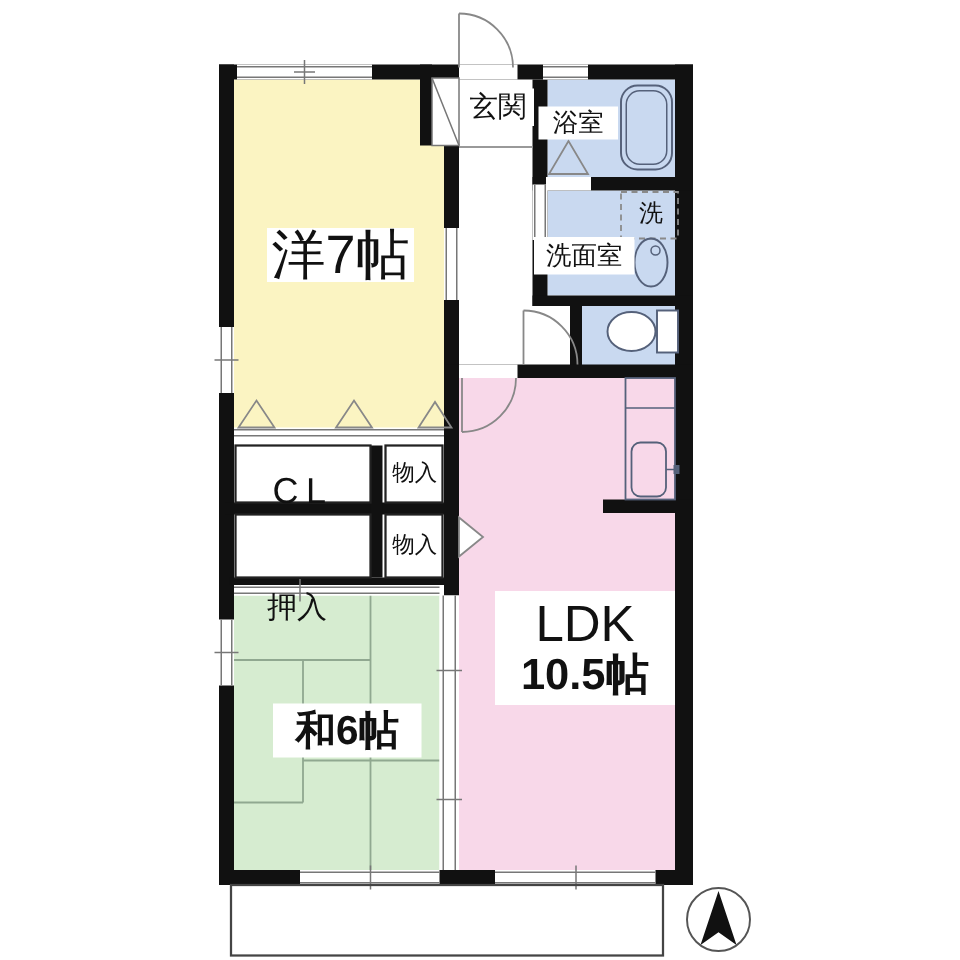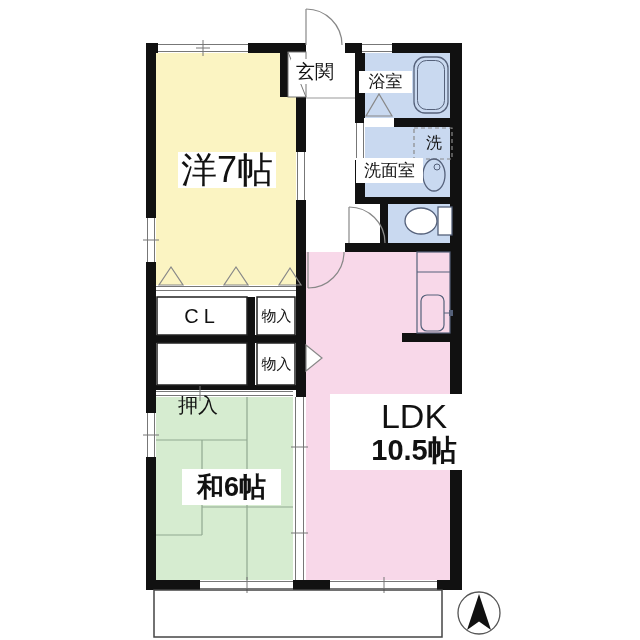--- a/index.html
+++ b/index.html
@@ -6,21 +6,21 @@
   .stage{
     position:relative;width:640px;height:640px;background:#ffffff;overflow:hidden;
     font-family:"Liberation Sans","DejaVu Sans",sans-serif;color:#111;
   }
   .stage svg{position:absolute;left:0;top:0;}
   .lbl{
     position:absolute;display:flex;align-items:center;justify-content:center;
     color:#111;white-space:nowrap;line-height:1.05;
   }
   .lbl.boxed{background:#ffffff;}
-  .ldk-label{flex-direction:column;padding-left:24px;}
+  .ldk-label{flex-direction:column;}
   .ldk-label .l1{font-size:34px;}
   .ldk-label .l2{font-size:29px;font-weight:bold;}
 </style>
 </head>
 <body>
 
 <div class="stage">
 
 <svg width="640" height="640" viewBox="0 0 640 640">
 
@@ -211,29 +211,29 @@
   <rect x="154" y="590" width="288" height="47" fill="none" stroke="#444" stroke-width="1.5"></rect>
 
   <g>
     <circle cx="479" cy="613" r="21" fill="#fff" stroke="#555" stroke-width="1.3"></circle>
     <path d="M479,594 L491,630 L479,621.5 L467,630 Z" fill="#111"></path>
   </g>
 </svg>
 
 <div class="lbl boxed" style="left:178px;top:152px;width:98px;height:36px;font-size:36px;">洋7帖</div>
 
-<div class="lbl boxed" style="left:291px;top:59px;width:48px;height:25px;font-size:19px;">玄関</div>
+<div class="lbl boxed" style="left:308px;top:59px;width:48px;height:25px;font-size:19px;">玄関</div>
 
 <div class="lbl boxed" style="left:359px;top:71px;width:53px;height:22px;font-size:17px;">浴室</div>
 
 <div class="lbl" style="left:423px;top:132px;width:22px;height:22px;font-size:16px;">洗</div>
 
 <div class="lbl boxed" style="left:356px;top:158px;width:67px;height:25px;font-size:17px;">洗面室</div>
 
-<div class="lbl" style="left:168px;top:302px;width:68px;height:28px;font-size:20px;letter-spacing:5px;text-align:right;">CL</div>
+<div class="lbl" style="left:168px;top:314px;width:68px;height:28px;font-size:24px;letter-spacing:5px;text-align:right;">CL</div>
 
 <div class="lbl" style="left:258px;top:306px;width:37px;height:20px;font-size:15px;">物入</div>
 
 <div class="lbl" style="left:166px;top:352px;width:64px;height:24px;font-size:20px;margin-top:41px;">押入</div>
 
 <div class="lbl" style="left:258px;top:354px;width:37px;height:20px;font-size:15px;">物入</div>
 
 <div class="lbl boxed ldk-label" style="left:330px;top:394px;width:120px;height:76px;">
   <span class="l1">LDK</span>
   <span class="l2">10.5帖</span>

